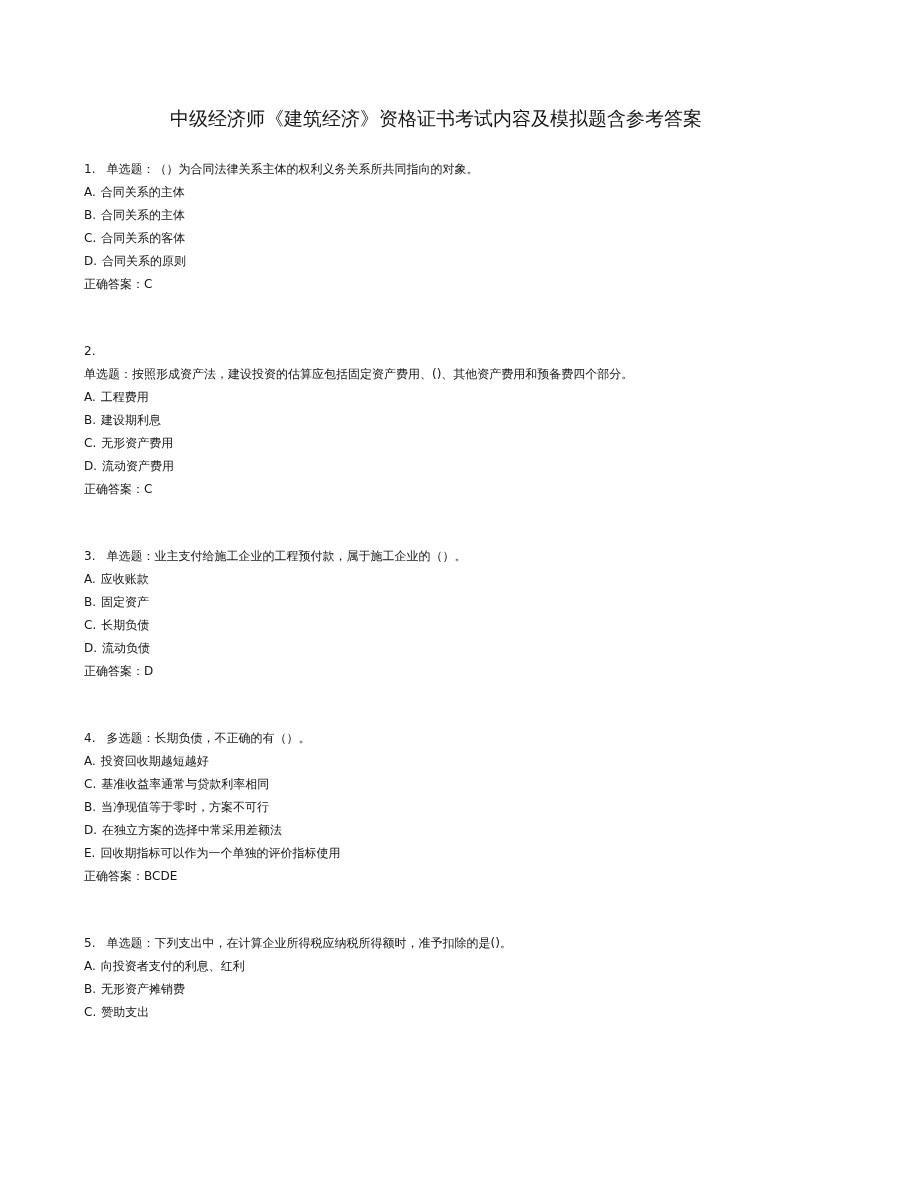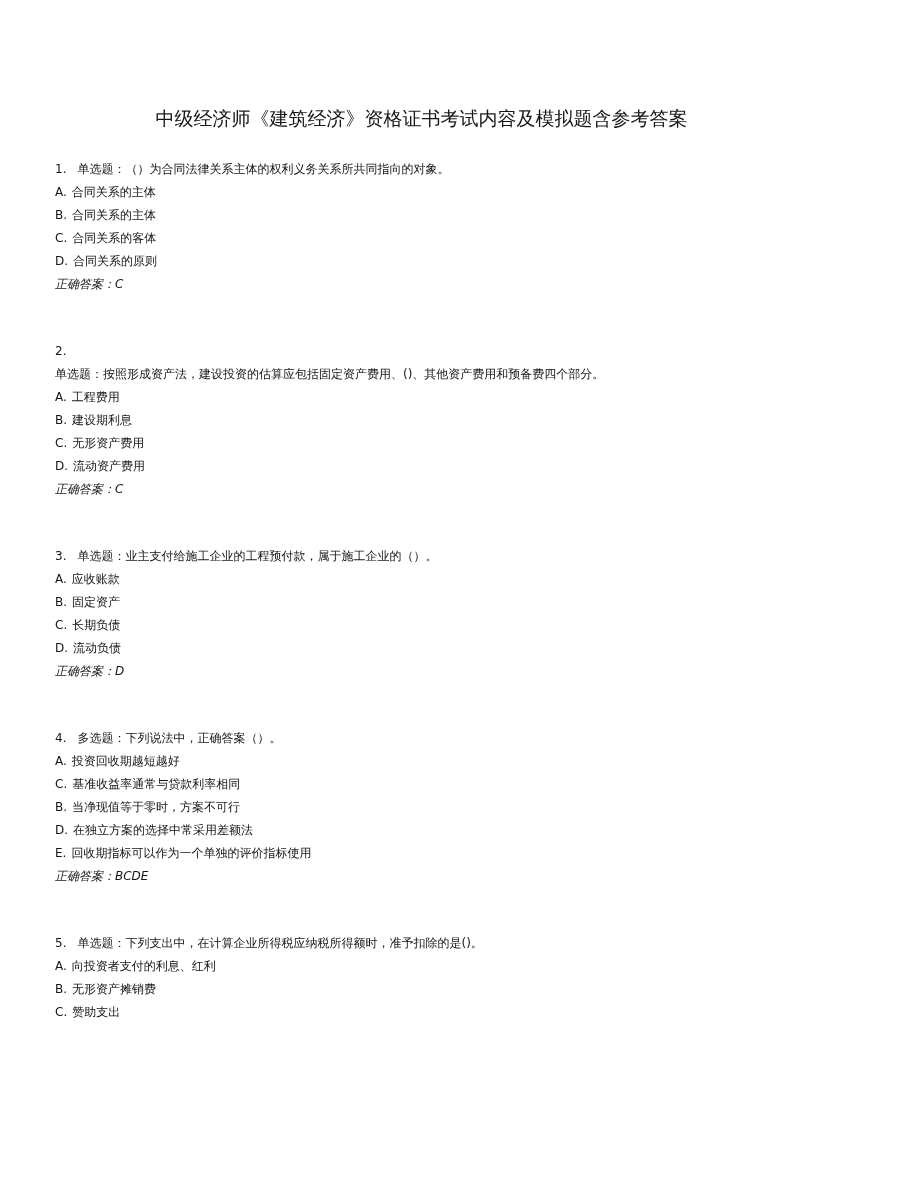--- a/index.html
+++ b/index.html
@@ -11,21 +11,21 @@
     width: 920px;
     height: 1191px;
     font-family: "DejaVu Sans", "Liberation Sans", sans-serif;
     color: #151515;
     overflow: hidden;
   }
   .page {
     box-sizing: border-box;
     width: 920px;
     height: 900px;
-    padding: 106px 132px 0 55px;
+    padding: 106px 132px 0 84px;
   }
   .doc-title {
     font-family: "DejaVu Serif", "Liberation Serif", serif;
     font-weight: normal;
     font-size: 19px;
     line-height: 24px;
     text-align: center;
     margin: 0 0 28px 0;
     white-space: nowrap;
   }
@@ -45,21 +45,20 @@
   }
   .stem-own-number .qnum {
     margin-right: 0;
   }
   .opt-label {
     display: inline-block;
     margin-right: 5px;
   }
   .answer {
     margin-top: 13px;
-    font-style: italic;
   }
 </style>
 </head>
 <body>
 
 <div class="page">
   <h1 class="doc-title">中级经济师《建筑经济》资格证书考试内容及模拟题含参考答案</h1>
   <main class="questions">
   <section class="question">
     <p class="stem"><span class="qnum">1.</span><span class="qtext">单选题：（）为合同法律关系主体的权利义务关系所共同指向的对象。</span></p>
@@ -89,21 +88,21 @@
     <div class="options">
           <p class="option"><span class="opt-label">A.</span><span>应收账款</span></p>
           <p class="option"><span class="opt-label">B.</span><span>固定资产</span></p>
           <p class="option"><span class="opt-label">C.</span><span>长期负债</span></p>
           <p class="option"><span class="opt-label">D.</span><span>流动负债</span></p>
         </div>
     <p class="answer"><span>正确答案：</span><span>D</span></p>
   </section>
 
   <section class="question">
-    <p class="stem"><span class="qnum">4.</span><span class="qtext">多选题：下列说法中，正确答案（）。</span></p>
+    <p class="stem"><span class="qnum">4.</span><span class="qtext">多选题：长期负债，不正确的有（）。</span></p>
     <div class="options">
           <p class="option"><span class="opt-label">A.</span><span>投资回收期越短越好</span></p>
           <p class="option"><span class="opt-label">C.</span><span>基准收益率通常与贷款利率相同</span></p>
           <p class="option"><span class="opt-label">B.</span><span>当净现值等于零时，方案不可行</span></p>
           <p class="option"><span class="opt-label">D.</span><span>在独立方案的选择中常采用差额法</span></p>
           <p class="option"><span class="opt-label">E.</span><span>回收期指标可以作为一个单独的评价指标使用</span></p>
         </div>
     <p class="answer"><span>正确答案：</span><span>BCDE</span></p>
   </section>
 

